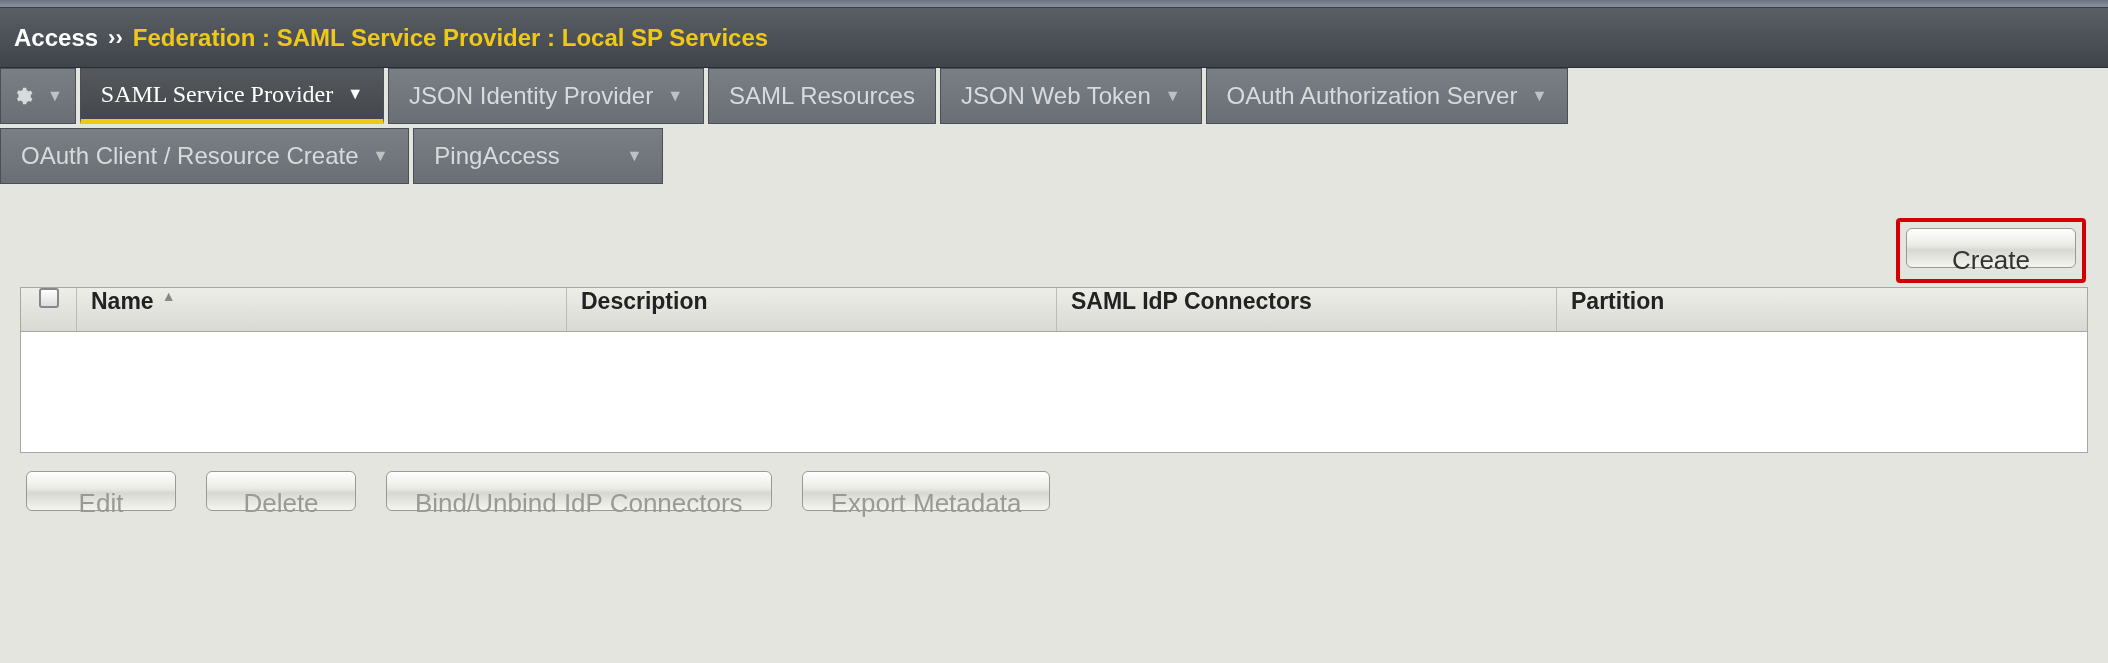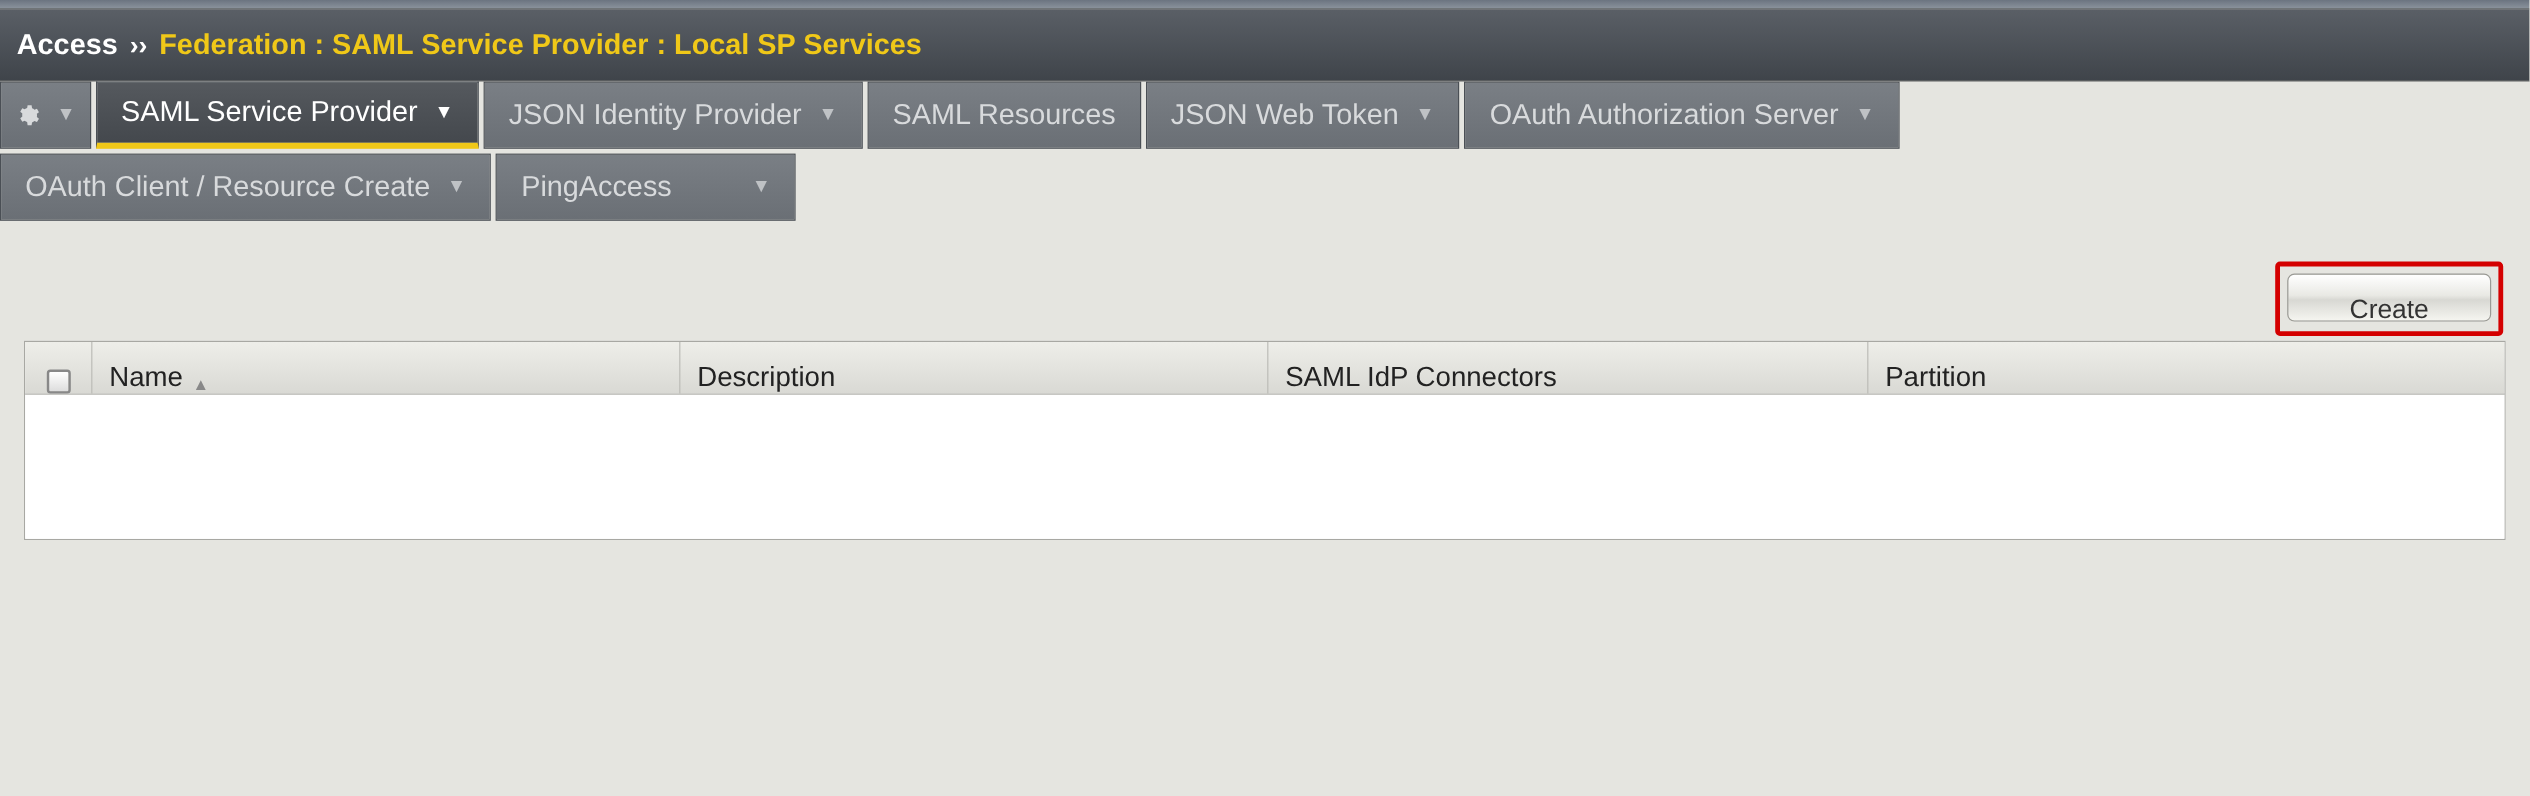--- a/index.html
+++ b/index.html
@@ -64,20 +64,21 @@
       margin-bottom: 4px;
       white-space: nowrap;
     }
     .tab.gear {
       padding: 0 12px;
     }
     .tab.active {
       background: linear-gradient(to bottom, #55595e 0%, #44484d 100%);
       color: #ffffff;
       border-bottom: 5px solid #f0c818;
+      font-family: Liberation Serif, serif;
     }
     .tab .caret {
       margin-left: 14px;
       font-size: 16px;
       color: #bfc2c5;
     }
     .tab.active .caret {
       color: #ffffff;
     }
     .gear-icon {
@@ -95,21 +96,21 @@
       padding-right: 2px;
     }
     .create-wrap {
       border: 4px solid #d40000;
       padding: 6px;
       border-radius: 4px;
     }
     .btn {
       height: 40px;
       padding: 16px 28px;
-      font-size: 22px;
+      font-size: 26px;
       color: #333;
       background: linear-gradient(to bottom, #ffffff 0%, #e9e9e4 45%, #d8d8d3 55%, #f5f5f0 100%);
       border: 1px solid #9a9a95;
       border-radius: 6px;
       cursor: pointer;
     }
     .btn.disabled {
       color: #9a9a95;
       cursor: default;
     }
@@ -119,25 +120,26 @@
       background: #ffffff;
     }
     .thead {
       display: flex;
       height: 44px;
       background: linear-gradient(to bottom, #eeeee9 0%, #d9d9d4 100%);
       border-bottom: 1px solid #a8a8a3;
     }
     .th {
       display: flex;
-      align-items: flex-end;
+      align-items: flex-start;
       padding: 0 14px;
       font-size: 23px;
       color: #222;
       border-right: 1px solid #bcbcb7;
+      font-weight: bold;
     }
     .th:last-child {
       border-right: none;
     }
     .th-check {
       width: 56px;
       justify-content: center;
     }
     .th-name {
       flex: 0 0 490px;
@@ -253,14 +255,20 @@
       <div class="th th-conn">
         <span>SAML IdP Connectors</span>
       </div>
       <div class="th th-part">
         <span>Partition</span>
       </div>
     </div>
     <div class="tbody"></div>
   </div>
 
+  <div class="action-row">
+    <button class="btn disabled">Edit</button>
+    <button class="btn disabled">Delete</button>
+    <button class="btn disabled">Bind/Unbind IdP Connectors</button>
+    <button class="btn disabled">Export Metadata</button>
+  </div>
 
 </div>
 
 </body></html>

